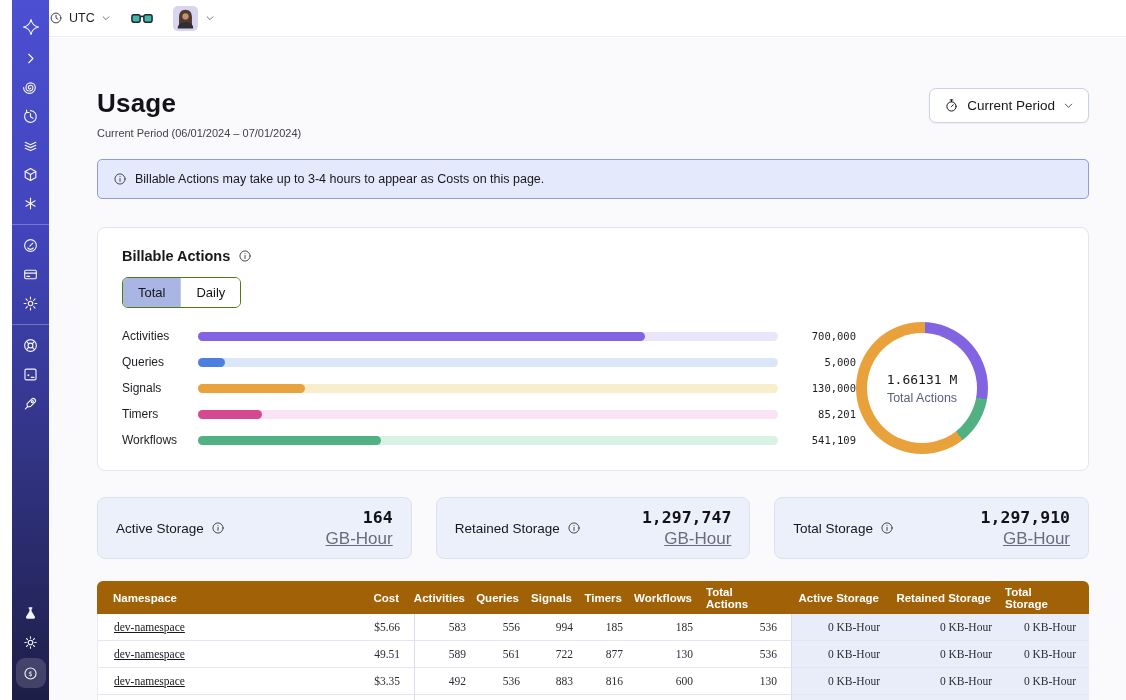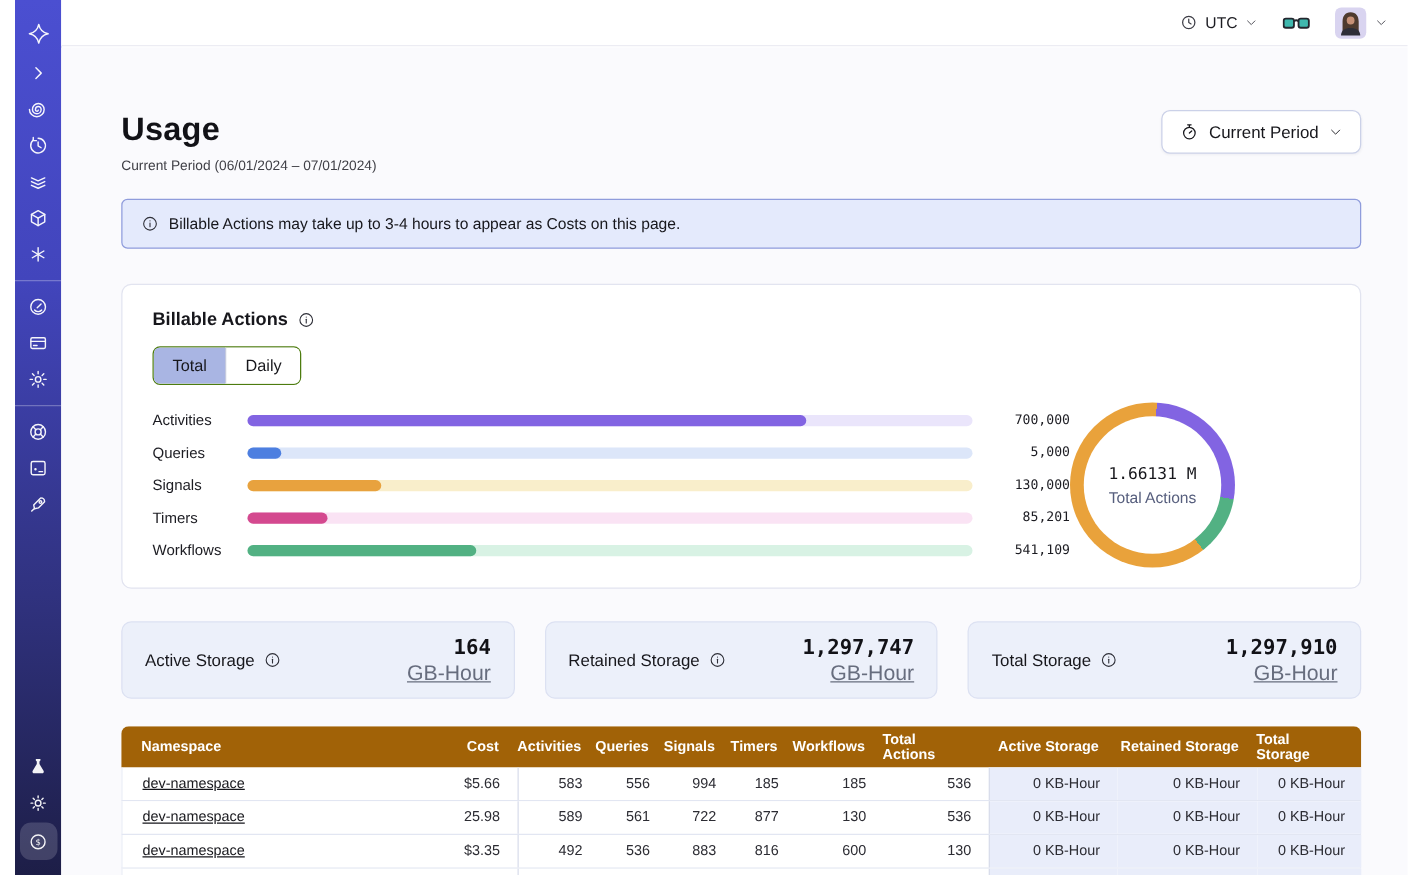--- a/index.html
+++ b/index.html
@@ -14,21 +14,21 @@
   .nav-item { width:37px; height:29px; display:flex; align-items:center; justify-content:center; color:#fff; opacity:.95; }
   .nav-item.logo { height:34px; }
   .nav-item svg { width:17px; height:17px; stroke:#fff; fill:none; stroke-width:1.6; stroke-linecap:round; stroke-linejoin:round; }
   .nav-item.logo svg { width:20px; height:20px; stroke-width:1.4; }
   .nav-divider { width:37px; height:1px; background:rgba(255,255,255,.28); margin:6px 0; }
   .nav-spacer { margin-top:auto; }
   .nav-item.active-pill { width:30px; height:30px; background:rgba(255,255,255,.17); border-radius:9px; margin-top:1px; }
 
   
   .topbar { position:absolute; left:49px; top:0; right:0; height:37px; background:#fff;
-    border-bottom:1px solid #ECECF3; display:flex; align-items:center; justify-content:flex-end;
+    border-bottom:1px solid #ECECF3; display:flex; align-items:center; 
     gap:20px; padding-right:16px; }
   .tz-btn { display:flex; align-items:center; gap:6px; font-size:12.5px; font-weight:500; color:#1c1c22; }
   .tz-btn svg, .chev { stroke:#3d3d46; fill:none; stroke-width:1.7; stroke-linecap:round; stroke-linejoin:round; }
   .acct { display:flex; align-items:center; gap:7px; }
   .avatar { width:25px; height:25px; border-radius:5px; background:#D9D4F0; overflow:hidden; }
 
   
   .main { position:absolute; left:49px; top:38px; right:0; bottom:0; background:#FAFAFD;
     padding:0 37px 0 48px; overflow:hidden; }
   .page-head { display:flex; justify-content:space-between; align-items:flex-start; margin-top:50px; }
@@ -78,21 +78,21 @@
   .storage-nums { text-align:right; }
   .storage-val { font-family:"DejaVu Sans Mono", monospace; font-size:16.5px; font-weight:700; color:#121217; }
   .storage-unit { font-size:17px; color:#676D7E; margin-top:2px;text-decoration:underline; }
 
   
   .usage-table { margin-top:22px; border-radius:6px 6px 0 0; overflow:hidden; }
   .tgrid { display:grid; grid-template-columns:228px 88px 66px 54px 53px 50px 70px 84px 103px 112px 84px; }
   .thead { background:#a16207; color:#fff; }
   .thead .tc { font-size:11.5px; font-weight:600; height:33px; display:flex; align-items:center; }
   .trow { background:#fff; border-bottom:1px solid #E2E6F2; border-left:1px solid #E8EBF5; border-right:1px solid #E8EBF5; }
-  .trow .tc { height:26px; display:flex; align-items:center; font-family:Liberation Sans, sans-serif; font-size:11.5px; color:#2c2c33; }
+  .trow .tc { height:26px; display:flex; align-items:center; font-family:Liberation Serif, serif; font-size:11.5px; color:#2c2c33; }
   .tc { padding-right:14px; justify-content:flex-end; }
   .tc.c0 { justify-content:flex-start; padding-left:16px; padding-right:8px; }
   .trow .tc.c2 { border-left:1px solid #D9DDEB; }
   .trow .tc.c8 { border-left:1px solid #D9DDEB; }
   .trow .tc.store { background:#E9EDFA; }
   .ns-link { color:#17171c; text-decoration:underline; cursor:pointer; }
   .trow.stub { height:14px; border-bottom:none; }
   .trow.stub .tc { height:14px; }
 </style>
 </head>
@@ -418,21 +418,21 @@
       <div class="tc">536</div>
       <div class="tc c8 store">0 KB-Hour</div>
       <div class="tc store">0 KB-Hour</div>
       <div class="tc store">0 KB-Hour</div>
     </div>
 
     <div class="tgrid trow">
       <div class="tc c0">
           <a class="ns-link">dev-namespace</a>
         </div>
-      <div class="tc">25.98</div>
+      <div class="tc">49.51</div>
       <div class="tc c2">589</div>
       <div class="tc">561</div>
       <div class="tc">722</div>
       <div class="tc">877</div>
       <div class="tc">130</div>
       <div class="tc">536</div>
       <div class="tc c8 store">0 KB-Hour</div>
       <div class="tc store">0 KB-Hour</div>
       <div class="tc store">0 KB-Hour</div>
     </div>

